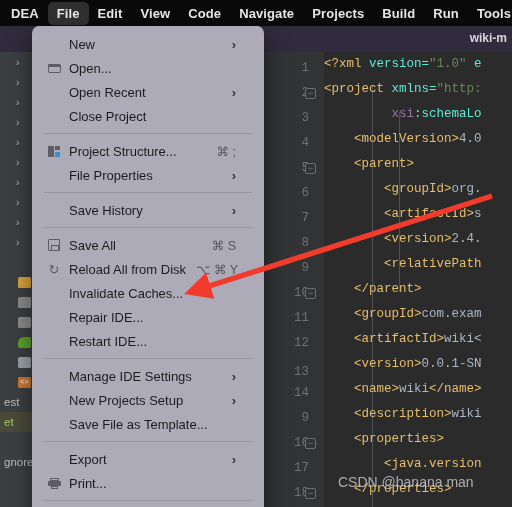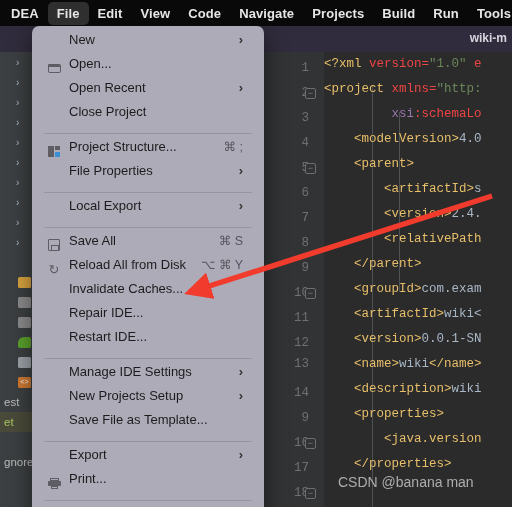--- a/index.html
+++ b/index.html
@@ -128,21 +128,21 @@
     left: 9px;
     width: 46px;
     text-align: right;
     padding-right: 8px;
     font-family: "Liberation Mono", monospace;
     font-size: 12.5px;
     color: #707070;
     line-height: 25px;
   }
   .tag   { color: #e8bf6a; }
-  .attr  { color: #ef4444; }
+  .attr  { color: #5eead4; }
   .val   { color: #6a8759; }
   .ns    { color: #9876aa; }
   .txt   { color: #a9b7c6; }
 
   
   .fold {
     position: absolute;
     left: 43px;
     width: 11px; height: 11px;
     margin-top: 7px;
@@ -167,22 +167,22 @@
     width: 232px;
     background: #aeabb8;
     border-radius: 7px;
     box-shadow: 0 6px 22px rgba(0,0,0,.5);
     padding: 6px 0 6px 0;
     z-index: 30;
   }
   .mi {
     position: relative;
     height: 24px;
-    display: flex; 
-    padding: 0 21px 0 14px;
+    display: flex; align-items: center;
+    padding: 0 28px 0 14px;
     font-size: 13px;
     color: #1c1c1e;
     white-space: nowrap;
   }
   .mi-ico {
     width: 16px; flex: 0 0 16px;
     margin-right: 7px;
     display: inline-flex; align-items: center; justify-content: center;
     color: #5d5d63;
   }
@@ -374,20 +374,21 @@
     <div class="editor-left-strip"></div>
     <div class="gutter"></div>
     <div class="blockline" style="left:110px; top:34px; height:440px;"></div>
     <div class="blockline" style="left:137px; top:60px; height:180px;"></div>
     <div class="code-area" id="codearea">
         <div class="line"><span class="tag">&lt;?xml </span><span class="attr">version=</span><span class="val">"1.0"</span><span class="attr"> e</span></div>
         <div class="line"><span class="tag">&lt;project </span><span class="attr">xmlns=</span><span class="val">"http:</span></div>
         <div class="line"><span class="txt">         </span><span class="ns">xsi</span><span class="attr">:schemaLo</span></div>
         <div class="line"><span class="txt">    </span><span class="tag">&lt;modelVersion&gt;</span><span class="txt">4.0</span></div>
         <div class="line"><span class="txt">    </span><span class="tag">&lt;parent&gt;</span></div>
+        <div class="line"><span class="txt">        </span><span class="tag">&lt;groupId&gt;</span><span class="txt">org.</span></div>
         <div class="line"><span class="txt">        </span><span class="tag">&lt;artifactId&gt;</span><span class="txt">s</span></div>
         <div class="line"><span class="txt">        </span><span class="tag">&lt;version&gt;</span><span class="txt">2.4.</span></div>
         <div class="line"><span class="txt">        </span><span class="tag">&lt;relativePath</span></div>
         <div class="line"><span class="txt">    </span><span class="tag">&lt;/parent&gt;</span></div>
         <div class="line"><span class="txt">    </span><span class="tag">&lt;groupId&gt;</span><span class="txt">com.exam</span></div>
         <div class="line"><span class="txt">    </span><span class="tag">&lt;artifactId&gt;</span><span class="txt">wiki&lt;</span></div>
         <div class="line"><span class="txt">    </span><span class="tag">&lt;version&gt;</span><span class="txt">0.0.1-SN</span></div>
         <div class="line"><span class="txt">    </span><span class="tag">&lt;name&gt;</span><span class="txt">wiki</span><span class="tag">&lt;/name&gt;</span></div>
         <div class="line"><span class="txt">    </span><span class="tag">&lt;description&gt;</span><span class="txt">wiki</span></div>
         <div class="line"><span class="txt">    </span><span class="tag">&lt;properties&gt;</span></div>
@@ -403,21 +404,21 @@
       <div class="lnum" style="top: 104px;">5</div>
       <div class="fold" style="top: 104px;">−</div>
       <div class="lnum" style="top: 129px;">6</div>
       <div class="lnum" style="top: 154px;">7</div>
       <div class="lnum" style="top: 179px;">8</div>
       <div class="lnum" style="top: 204px;">9</div>
       <div class="lnum" style="top: 229px;">10</div>
       <div class="fold" style="top: 229px;">−</div>
       <div class="lnum" style="top: 254px;">11</div>
       <div class="lnum" style="top: 279px;">12</div>
-      <div class="lnum" style="top: 300px;">13</div>
+      <div class="lnum" style="top: 308px;">13</div>
       <div class="lnum" style="top: 329px;">14</div>
       <div class="lnum" style="top: 354px;">9</div>
       <div class="lnum" style="top: 379px;">16</div>
       <div class="fold" style="top: 379px;">−</div>
       <div class="lnum" style="top: 404px;">17</div>
       <div class="lnum" style="top: 429px;">18</div>
       <div class="fold" style="top: 429px;">−</div>
       <div class="lnum" style="top: 454px;">19</div>
     </div>
 
@@ -455,21 +456,21 @@
         <span class="mi-right">⌘ ;</span>
       </div>
       <div class="mi">
         <span class="mi-ico noicon"></span>
         <span class="mi-label">File Properties</span>
         <span class="mi-arrow">›</span>
       </div>
       <div class="msep"></div>
       <div class="mi">
         <span class="mi-ico noicon"></span>
-        <span class="mi-label">Local Export</span>
+        <span class="mi-label">Save History</span>
         <span class="mi-arrow">›</span>
       </div>
       <div class="msep"></div>
       <div class="mi">
         <span class="mi-ico">
           <span class="g-save"></span>
         </span>
         <span class="mi-label">Save All</span>
         <span class="mi-right">⌘ S</span>
       </div>

